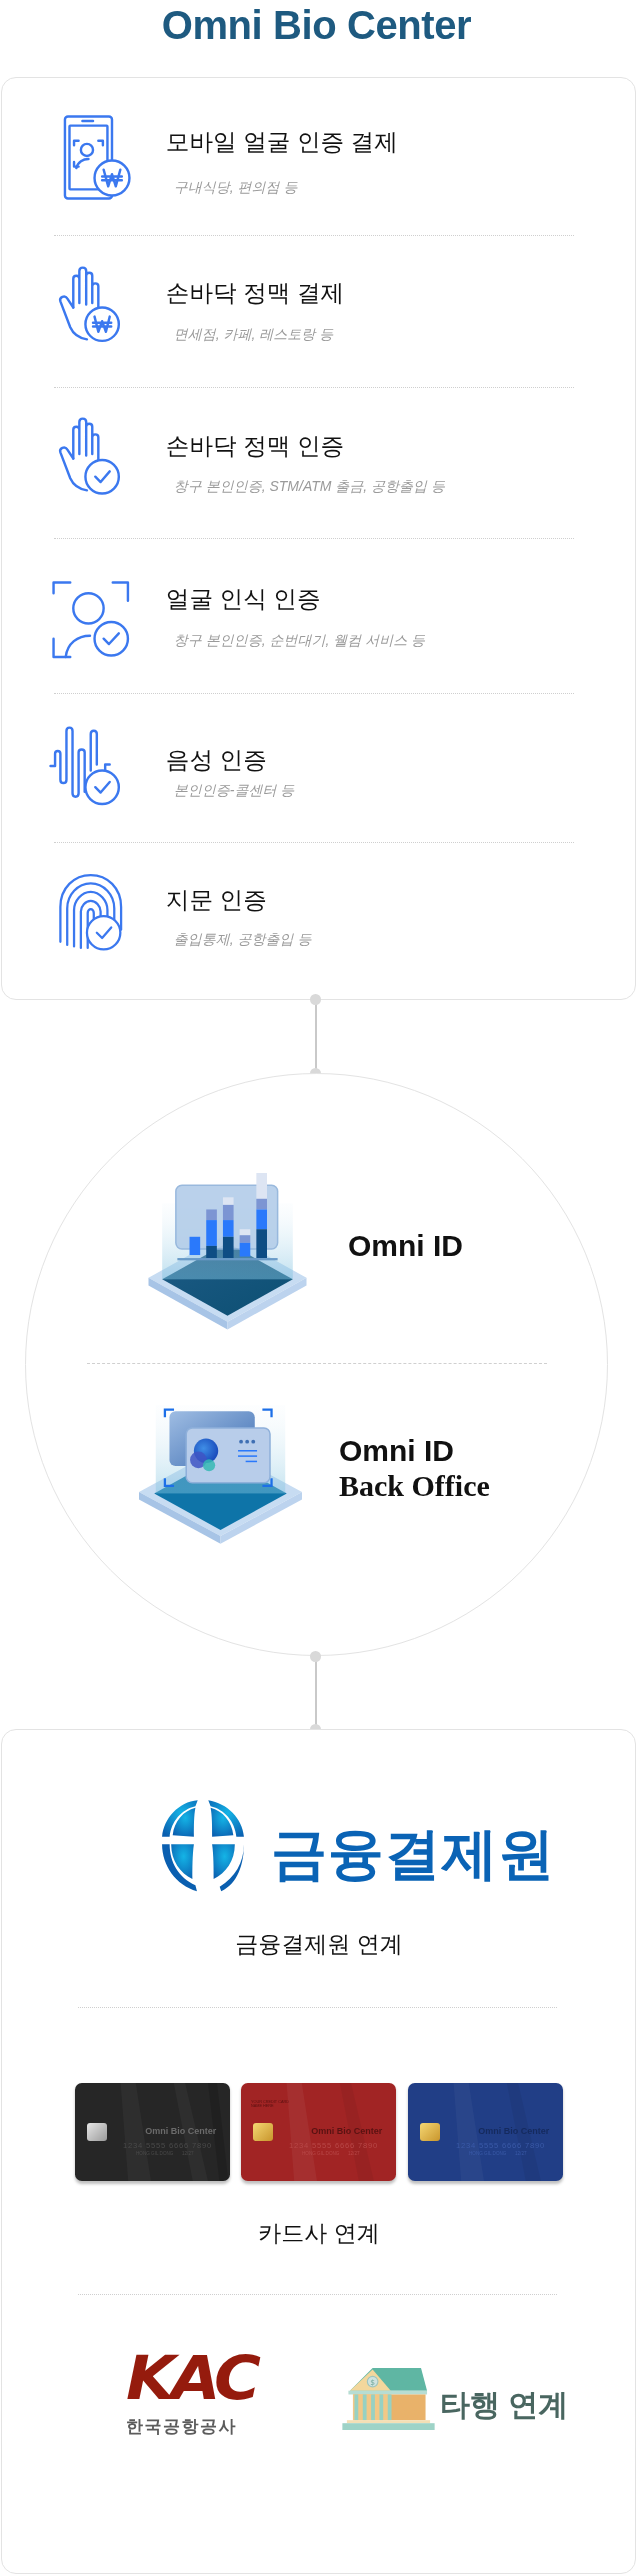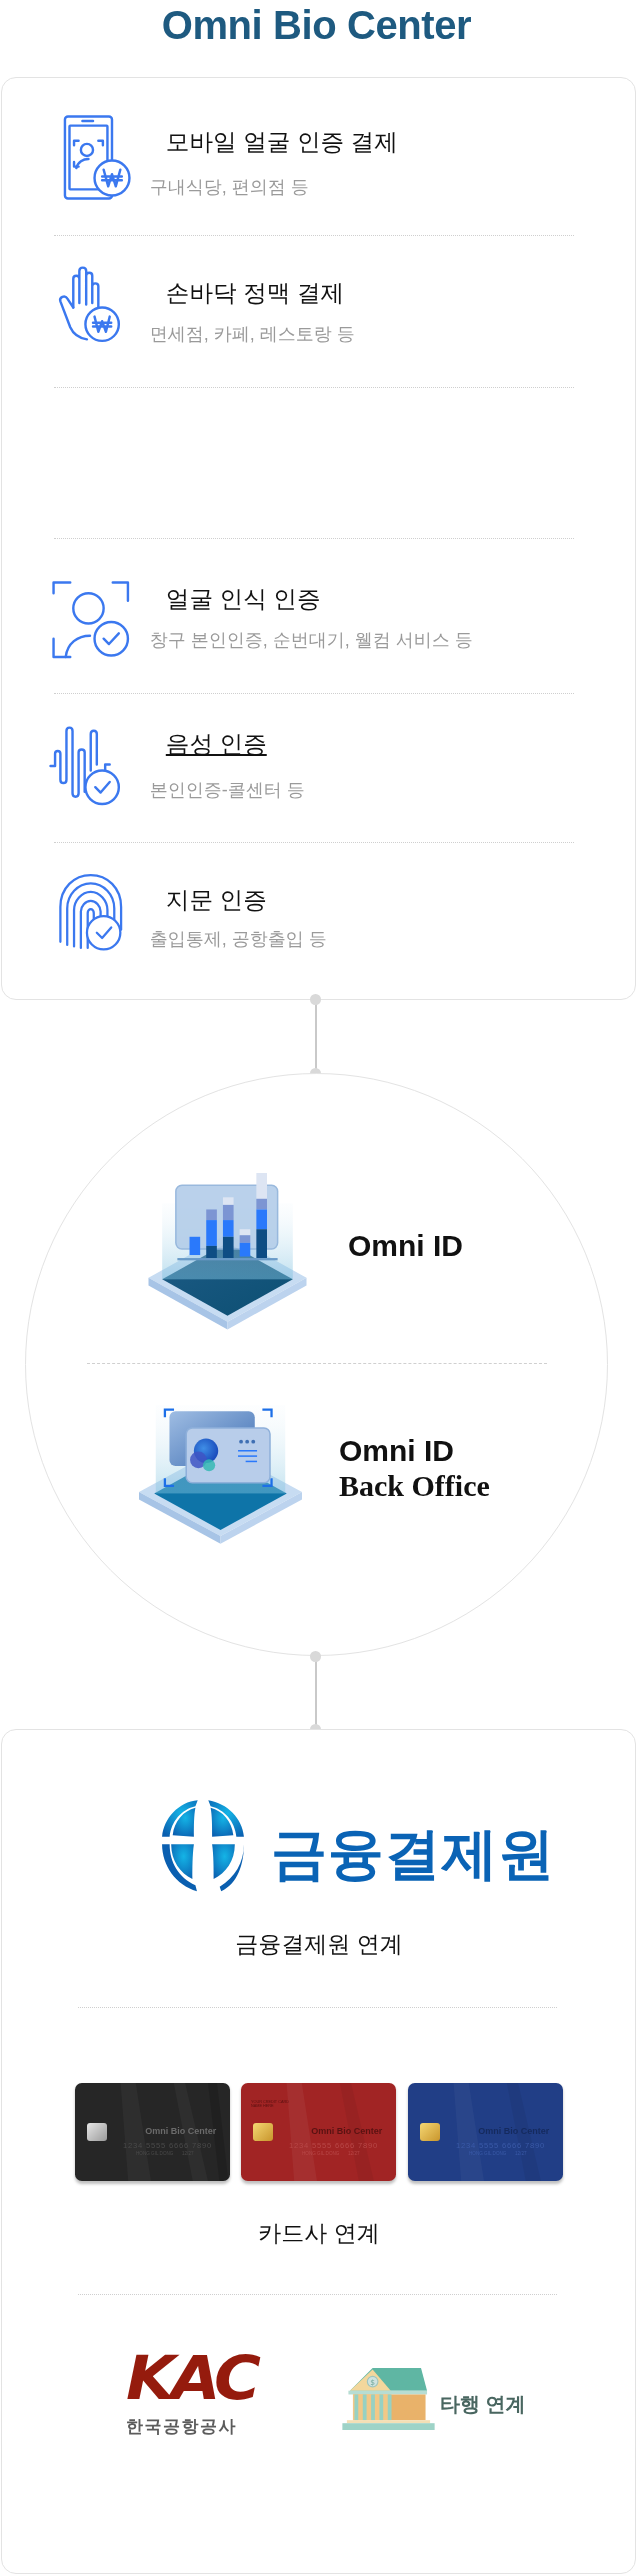--- a/index.html
+++ b/index.html
@@ -17,21 +17,21 @@
     position: absolute; left: 0.8px; top: 77px; width: 635px; height: 923px;
     border: 1.5px solid #e3e3e3; border-radius: 15px; background: #fff;
   }
   .bio-row { position: absolute; left: 0; width: 100%; height: 152px; }
   .bio-row .icon { position: absolute; left: 47px; width: 85px; height: 85px; }
   .bio-row .icon svg { width: 85px; height: 85px; display: block; }
   .bio-row .title {
     position: absolute; left: 164px; font-size: 23.6px; line-height: 30px; color: #111; white-space: nowrap;
   }
   .bio-row .sub {
-    position: absolute; left: 148px; font-size: 18px; line-height: 24px; color: #9a9a9a; white-space: nowrap;
+    position: absolute; left: 172px; font-size: 14px; line-height: 24px; color: #9a9a9a; white-space: nowrap; font-style: italic;
   }
   .dotted-div {
     position: absolute; height: 0; border-top: 1.5px dotted #cfcfcf;
   }
 
   
   .connector-line { position: absolute; width: 1.5px; background: #c9c9c9; }
   .connector-dot { position: absolute; width: 10.7px; height: 10.7px; border-radius: 50%; background: #d9d9d9; }
 
   
@@ -66,21 +66,21 @@
   .credit-card .holder { position: absolute; left: 61px; top: 68px; font-size: 4.6px; white-space: nowrap; }
   .credit-card .expiry { position: absolute; left: 107px; top: 68px; font-size: 4.6px; white-space: nowrap; }
   .credit-card .name-here { position: absolute; left: 10px; top: 16.7px; font-size: 3.8px; line-height: 4.6px; white-space: pre; }
 
   .kac-mark {
     position: absolute; left: 126px; top: 2349px; width: 157px; height: 58px;
     font-size: 64px; line-height: 58px; font-weight: 900; font-style: italic; color: #951b0d; letter-spacing: -4.6px;
     font-family: "DejaVu Sans", sans-serif; transform: scaleY(0.95); white-space: nowrap;
   }
   .kac-name { position: absolute; left: 126px; top: 2412px; width: 157px; font-size: 17px; line-height: 30px; font-weight: 700; color: #5c5c5c; letter-spacing: 1.5px; white-space: nowrap; }
-  .bank-text { position: absolute; left: 440px; top: 2387px; font-size: 20px; line-height: 35px; font-weight: 700; color: #496660; white-space: nowrap; }
+  .bank-text { position: absolute; left: 440px; top: 2387px; font-size: 30px; line-height: 35px; font-weight: 700; color: #496660; white-space: nowrap; }
 </style>
 </head>
 <body>
 
 <h1 class="page-title">Omni Bio Center</h1>
 
 <div class="bio-card">
 
   <div class="bio-row" style="top:0;">
     <div class="icon" style="top:37px;">
@@ -107,20 +107,32 @@
         <path d="M32 56l-8-12c-3-5-11-2-9 4l13 34c4 9 10 14 22 16"></path>
         <circle cx="70" cy="78" r="22" fill="#fff"></circle>
         <path d="M60 68l5 20l5-14l5 14l5-20 M58 76h24 M58 81h24"></path>
       </svg>
     </div>
     <div class="title" style="top:43px;">손바닥 정맥 결제</div>
     <div class="sub" style="top:87px;">면세점, 카페, 레스토랑 등</div>
   </div>
   <div class="dotted-div" style="left:52px; width:520px; top:309px;"></div>
 
+  <div class="bio-row" style="top:309px;">
+    <div class="icon" style="top:29px;">
+      <svg viewBox="0 0 112 112" fill="none" stroke="#3b78ef" stroke-width="3.2" stroke-linecap="round" stroke-linejoin="round">
+        <path d="M32 56V18c0-5 8-5 8 0v32 M40 50V8c0-6 9-6 9 0v44 M49 46V14c0-5 8-5 8 0v36 M57 48V28c0-5 8-5 8 0v36"></path>
+        <path d="M32 56l-8-12c-3-5-11-2-9 4l13 34c4 9 10 14 22 16"></path>
+        <circle cx="70" cy="80" r="22" fill="#fff"></circle>
+        <path d="M61 80l7 7l12-14"></path>
+      </svg>
+    </div>
+    <div class="title" style="top:44px;">손바닥 정맥 인증</div>
+    <div class="sub" style="top:87px;">창구 본인인증, STM/ATM 출금, 공항출입 등</div>
+  </div>
   <div class="dotted-div" style="left:52px; width:520px; top:460px;"></div>
 
   <div class="bio-row" style="top:460px;text-align:right;">
     <div class="icon" style="top:40px;">
       <svg viewBox="0 0 112 112" fill="none" stroke="#3b78ef" stroke-width="3.2" stroke-linecap="round" stroke-linejoin="round">
         <path d="M6 20V6h22 M84 6h20v24 M6 80v24h22"></path>
         <circle cx="52" cy="40" r="20"></circle>
         <path d="M22 104c2-18 16-28 32-28"></path>
         <circle cx="82" cy="80" r="22" fill="#fff"></circle>
         <path d="M72 80l7 7l13-14"></path>
@@ -133,21 +145,21 @@
 
   <div class="bio-row" style="top:615px;">
     <div class="icon" style="top:32px;">
       <svg viewBox="0 0 112 112" fill="none" stroke="#3b78ef" stroke-width="3.2" stroke-linecap="round" stroke-linejoin="round">
         <path d="M2 54h6v-16c0-5 7-5 7 0v34c0 6 8 6 8 0V8c0-6 8-6 8 0v82c0 6 8 6 8 0V36c0-5 8-5 8 0v52 M55 60V12c0-6 8-6 8 0v40"></path>
         <path d="M74 62v-10h6"></path>
         <circle cx="70" cy="82" r="22" fill="#fff"></circle>
         <path d="M61 82l7 7l12-14"></path>
       </svg>
     </div>
-    <div class="title" style="top:36px;text-decoration:underline;">음성 인증</div>
+    <div class="title" style="top:52px;">음성 인증</div>
     <div class="sub" style="top:85px;">본인인증-콜센터 등</div>
   </div>
   <div class="dotted-div" style="left:52px; width:520px; top:764px;"></div>
 
   <div class="bio-row" style="top:764px;">
     <div class="icon" style="top:27px;">
       <svg viewBox="0 0 112 112" fill="none" stroke="#3b78ef" stroke-width="3" stroke-linecap="round" stroke-linejoin="round">
         <path d="M15 96V50c0-25 18-42 40-42s40 17 40 42v30"></path>
         <path d="M24 100V52c0-18 14-33 31-33s31 15 31 33v22"></path>
         <path d="M33 102V54c0-12 10-24 22-24s22 12 22 24v14"></path>

